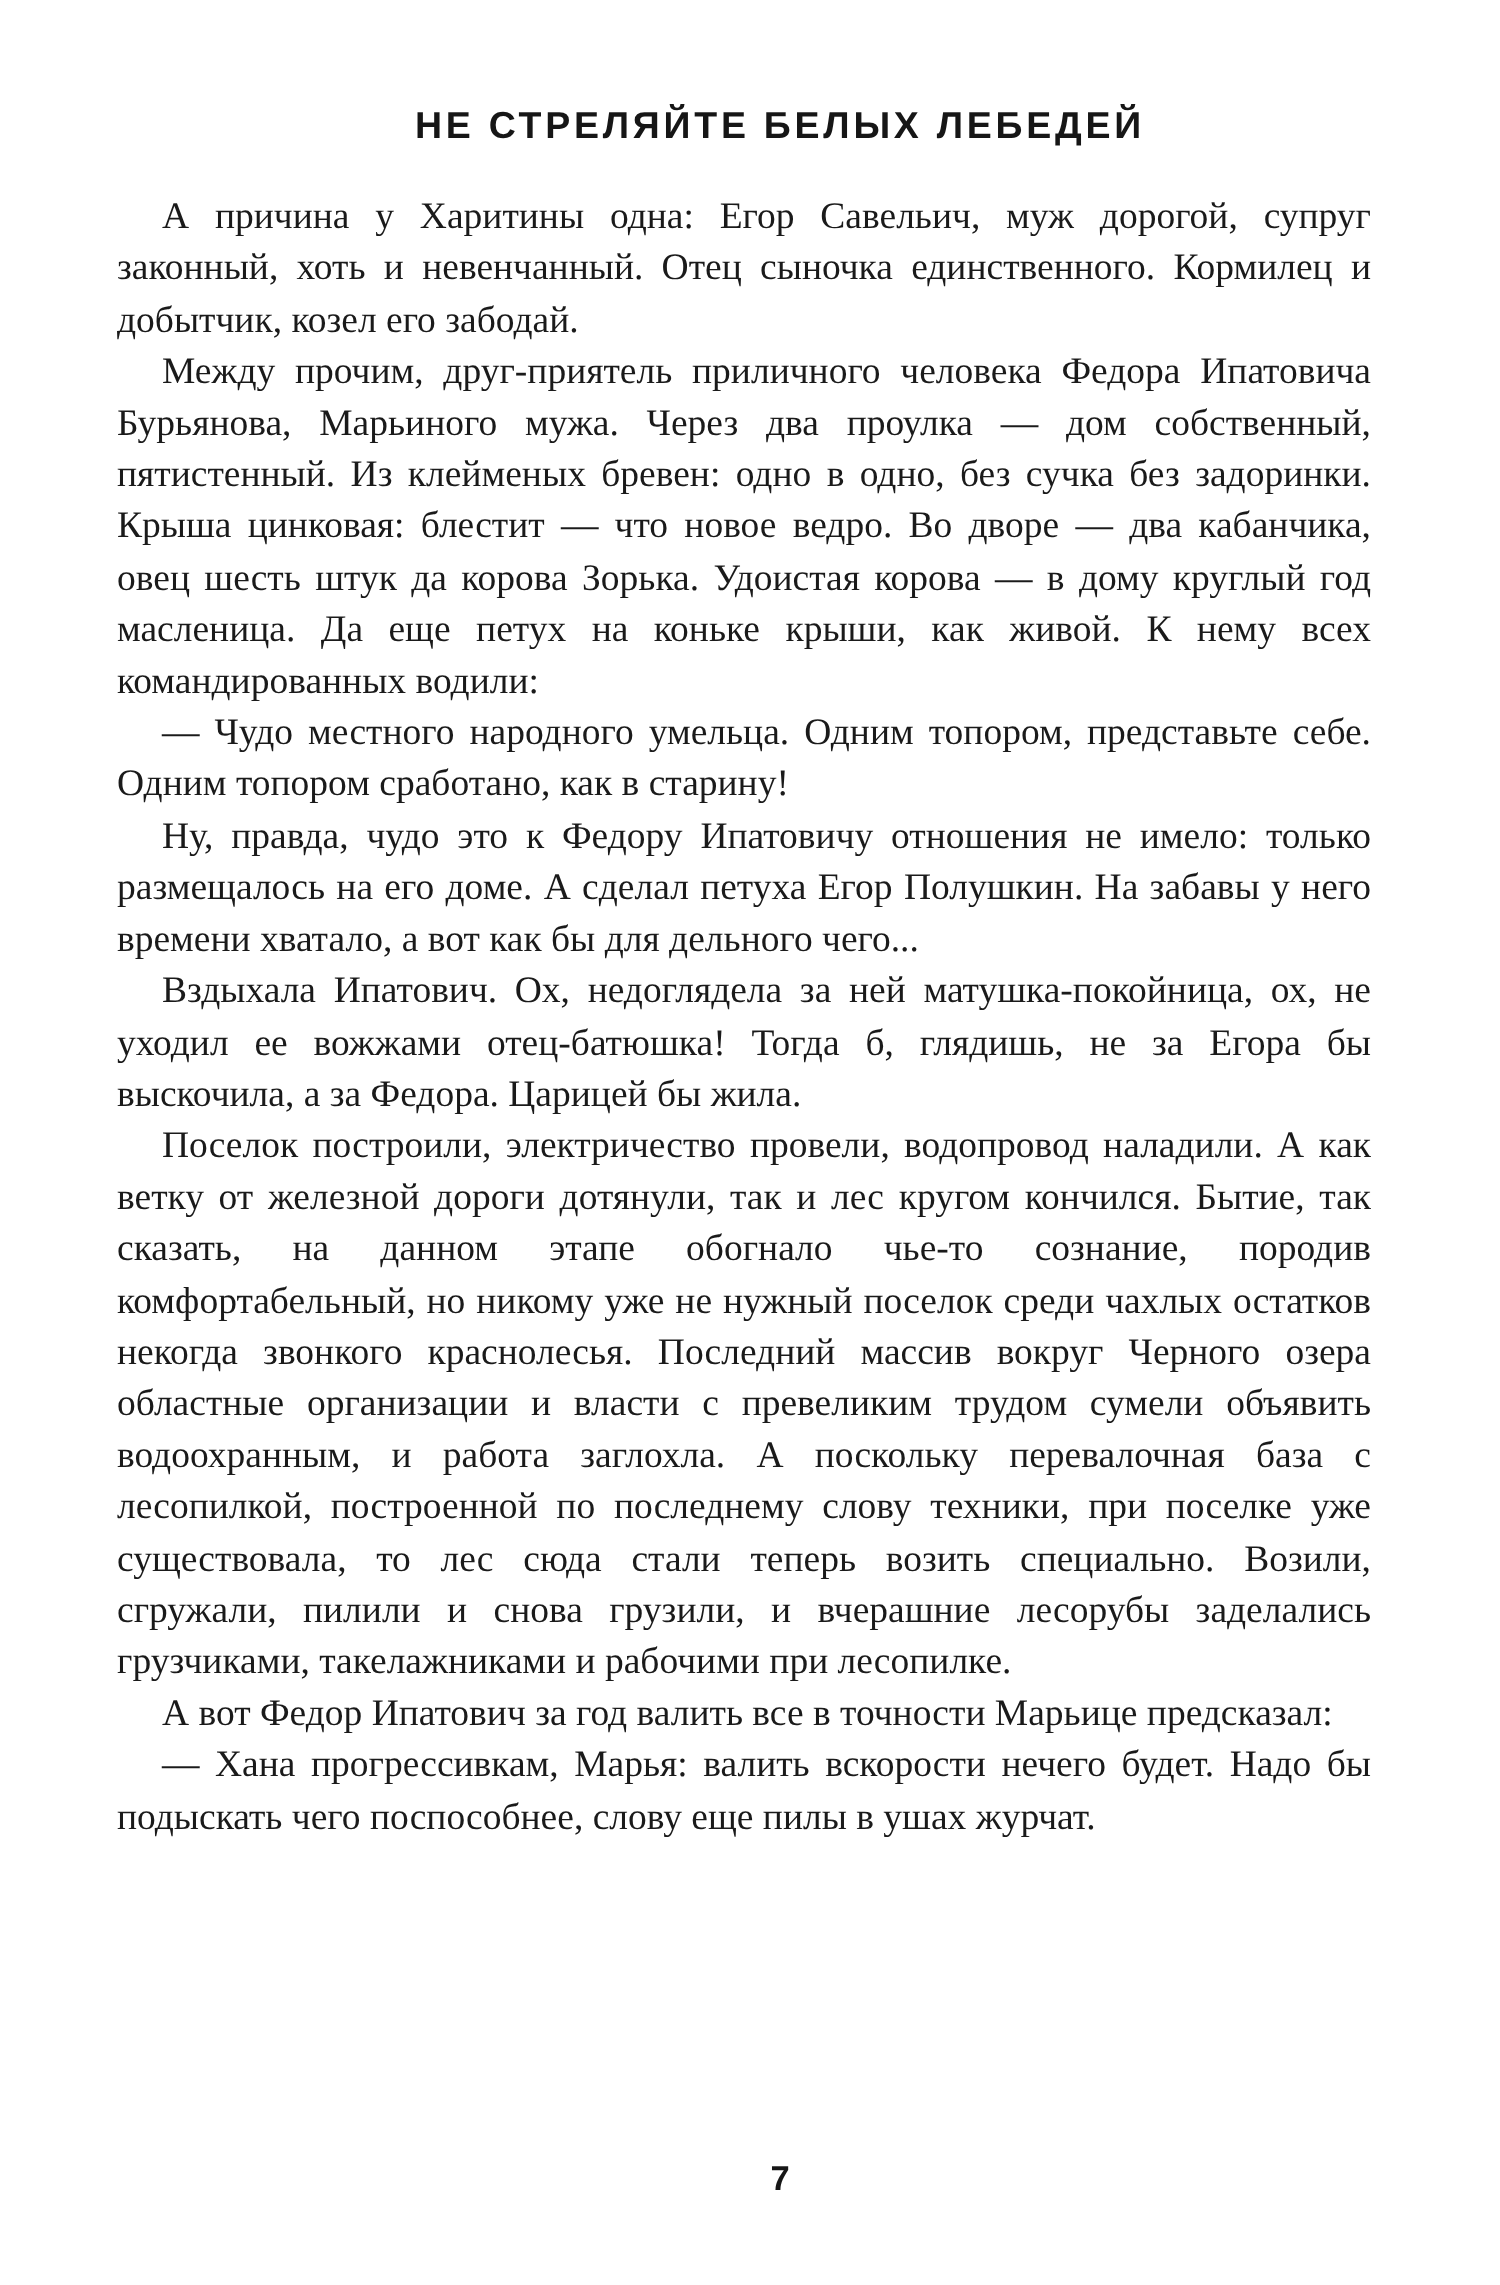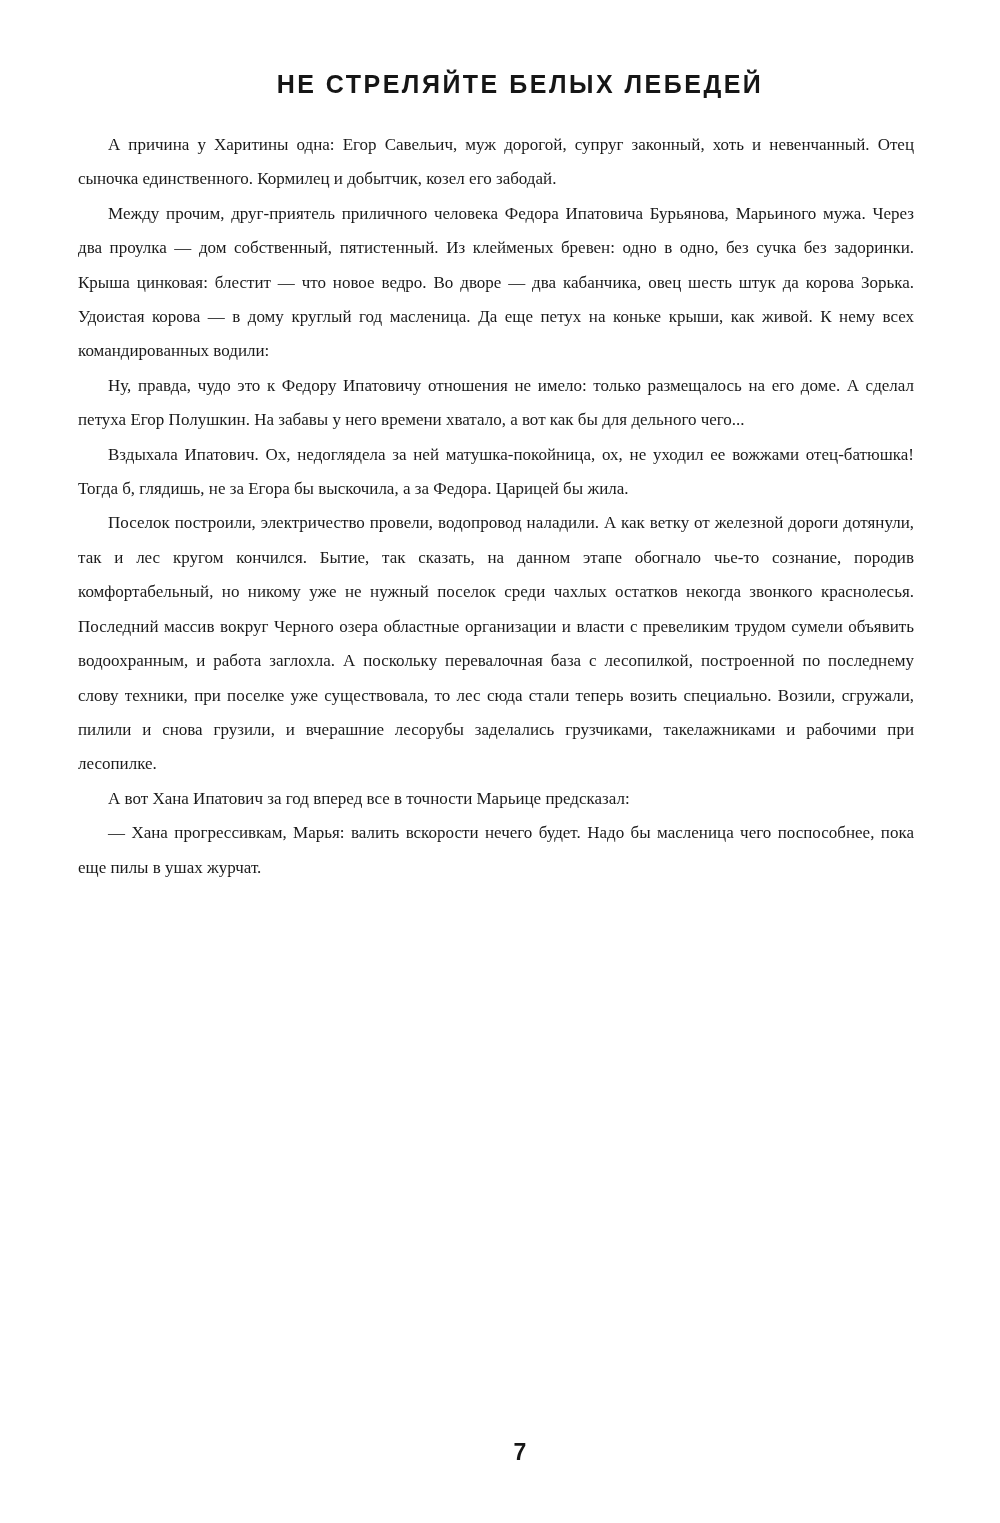--- a/index.html
+++ b/index.html
@@ -35,21 +35,21 @@
     left: 78px;
     width: 836px;
     height: 1292px;
     overflow: hidden;
   }
   .body-text p {
     margin: 0;
     padding: 0;
     text-indent: 30px;
     text-align: justify;
-    font-size: 17px;
+    font-size: 25px;
     line-height: 34.4px;
     color: #1a1a1a;
   }
   .page-number {
     position: absolute;
     bottom: 57px;
     left: 0;
     width: 100%;
     text-align: center;
     font-family: "Liberation Sans", sans-serif;
@@ -61,22 +61,23 @@
 </head>
 <body>
 
 <div class="page">
 
   <div class="chapter-title">НЕ СТРЕЛЯЙТЕ БЕЛЫХ ЛЕБЕДЕЙ</div>
 
   <div class="body-text">
     <p>А причина у Харитины одна: Егор Савельич, муж дорогой, супруг законный, хоть и невенчанный. Отец сыночка единственного. Кормилец и добытчик, козел его забодай.</p>
     <p>Между прочим, друг-приятель приличного человека Федора Ипатовича Бурьянова, Марьиного мужа. Через два проулка — дом собственный, пятистенный. Из клейменых бревен: одно в одно, без сучка без задоринки. Крыша цинковая: блестит — что новое ведро. Во дворе — два кабанчика, овец шесть штук да корова Зорька. Удоистая корова — в дому круглый год масленица. Да еще петух на коньке крыши, как живой. К нему всех командированных водили:</p>
+    <p>— Чудо местного народного умельца. Одним топором, представьте себе. Одним топором сработано, как в старину!</p>
     <p>Ну, правда, чудо это к Федору Ипатовичу отношения не имело: только размещалось на его доме. А сделал петуха Егор Полушкин. На забавы у него времени хватало, а вот как бы для дельного чего...</p>
     <p>Вздыхала Ипатович. Ох, недоглядела за ней матушка-покойница, ох, не уходил ее вожжами отец-батюшка! Тогда б, глядишь, не за Егора бы выскочила, а за Федора. Царицей бы жила.</p>
     <p>Поселок построили, электричество провели, водопровод наладили. А как ветку от железной дороги дотянули, так и лес кругом кончился. Бытие, так сказать, на данном этапе обогнало чье-то сознание, породив комфортабельный, но никому уже не нужный поселок среди чахлых остатков некогда звонкого краснолесья. Последний массив вокруг Черного озера областные организации и власти с превеликим трудом сумели объявить водоохранным, и работа заглохла. А поскольку перевалочная база с лесопилкой, построенной по последнему слову техники, при поселке уже существовала, то лес сюда стали теперь возить специально. Возили, сгружали, пилили и снова грузили, и вчерашние лесорубы заделались грузчиками, такелажниками и рабочими при лесопилке.</p>
-    <p>А вот Хана Ипатович за год вперед все в точности Марьице предсказал:</p>
-    <p>— Хана прогрессивкам, Марья: валить вскорости нечего будет. Надо бы масленица чего поспособнее, пока еще пилы в ушах журчат.</p>
+    <p>А вот Федор Ипатович за год валить все в точности Марьице предсказал:</p>
+    <p>— Хана прогрессивкам, Марья: валить вскорости нечего будет. Надо бы подыскать чего поспособнее, слову еще пилы в ушах журчат.</p>
   </div>
 
   <div class="page-number">7</div>
 
 </div>
 
 </body></html>

